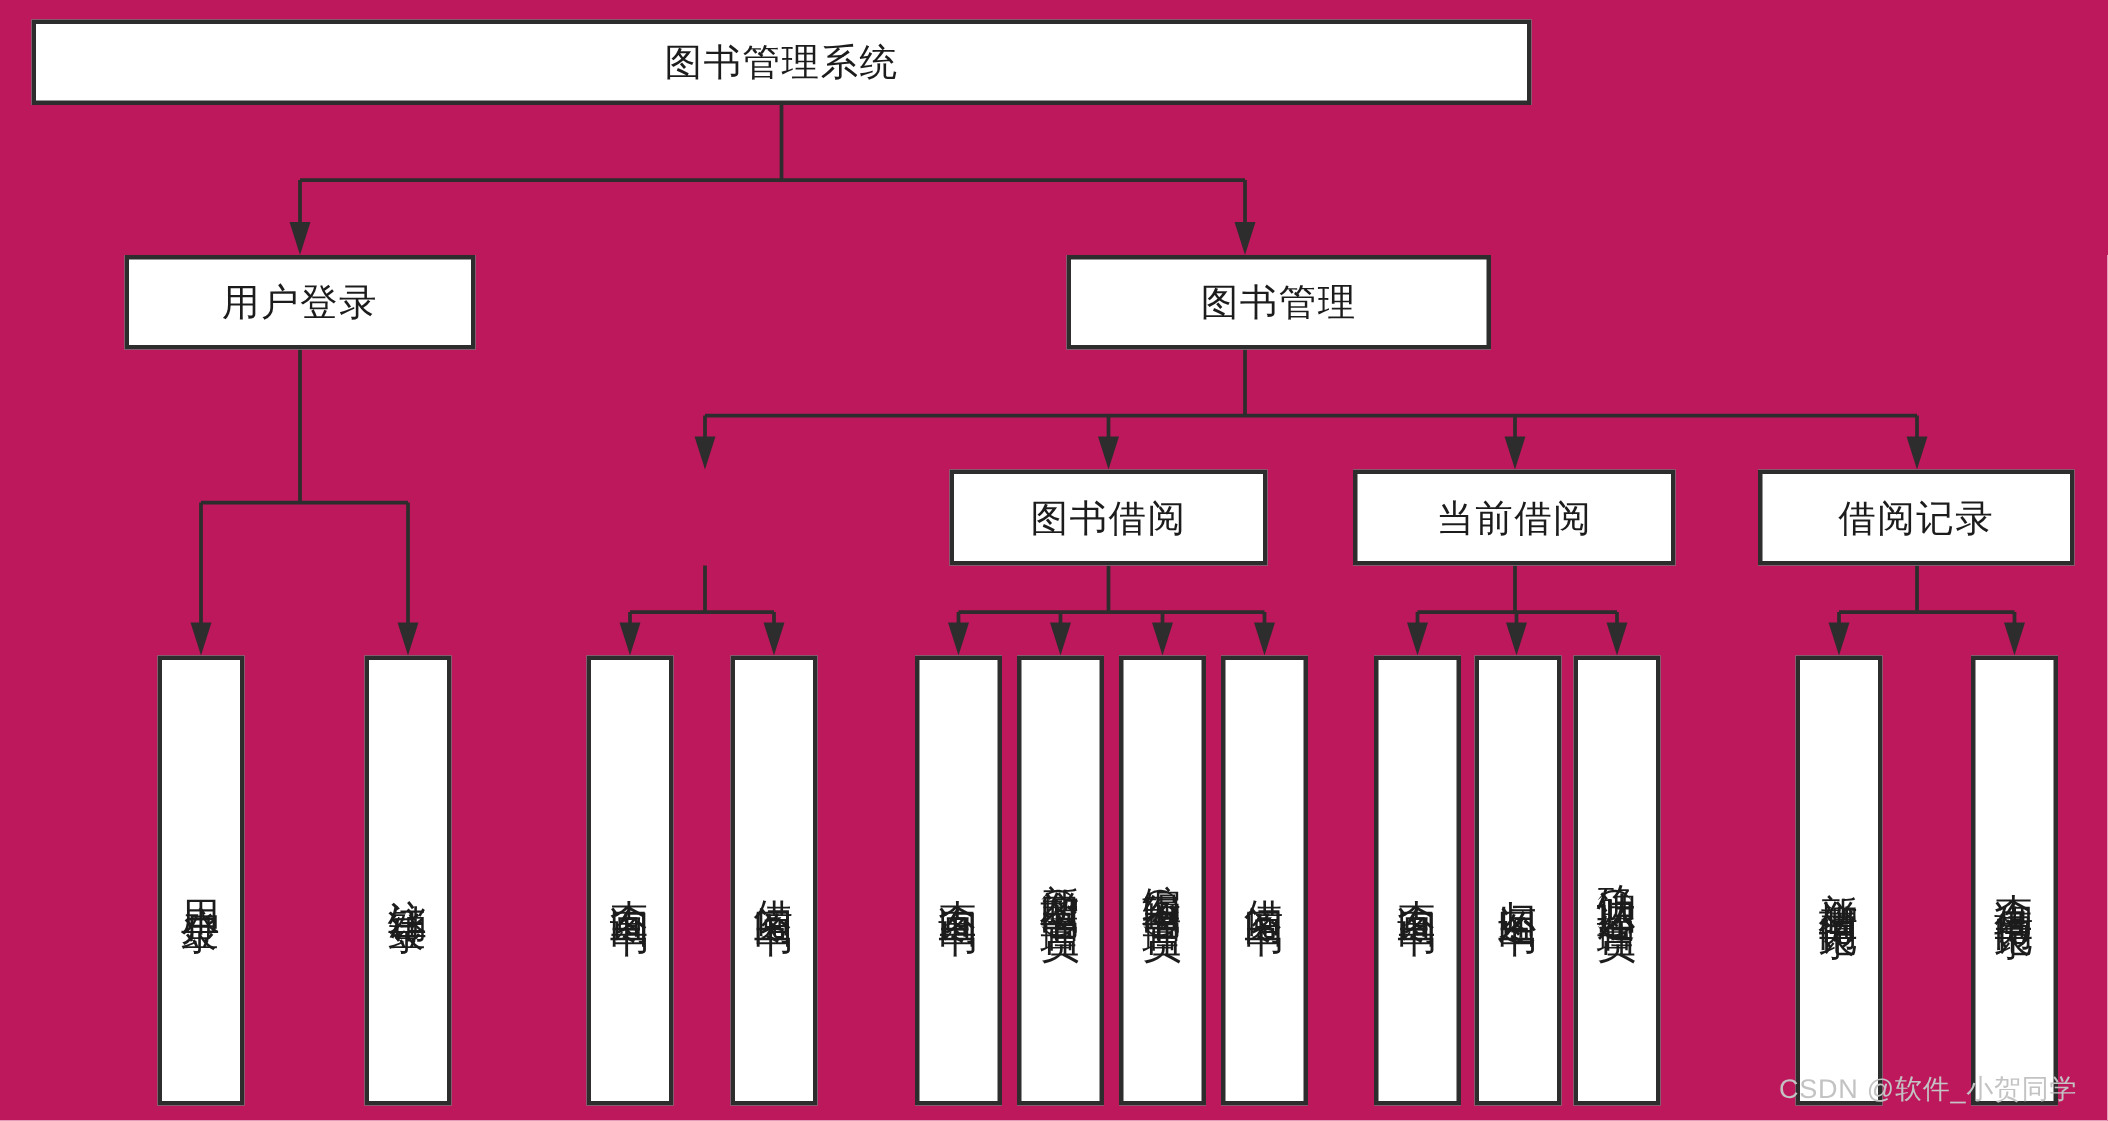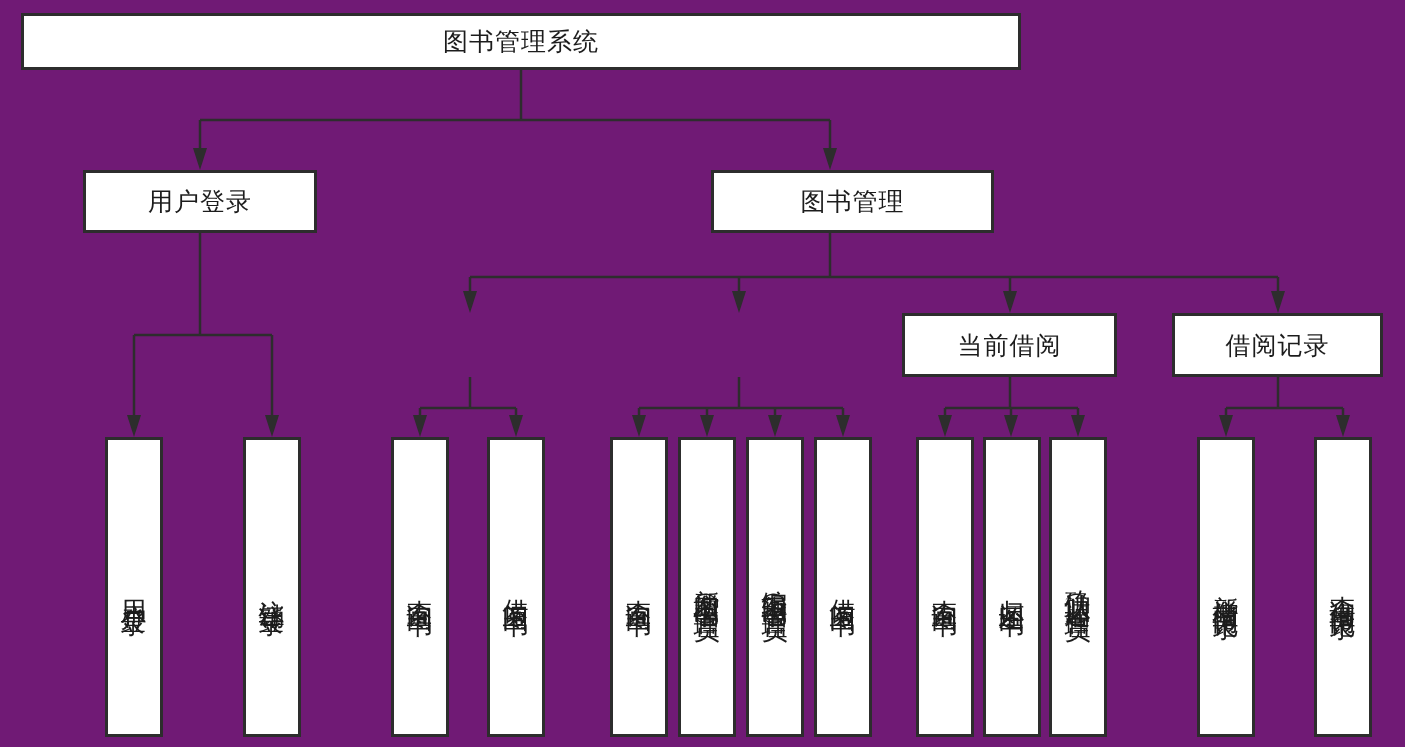--- a/index.html
+++ b/index.html
@@ -5,21 +5,21 @@
   html, body {
     margin: 0;
     padding: 0;
     background: #ffffff;
     font-family: "Liberation Sans", "DejaVu Sans", sans-serif;
   }
   .canvas {
     position: relative;
     width: 1405px;
     height: 747px;
-    background: #701a75;
+    background: #be185d;
     overflow: hidden;
   }
   svg.connectors {
     position: absolute;
     left: 0;
     top: 0;
     width: 1405px;
     height: 747px;
     pointer-events: none;
   }
@@ -126,20 +126,21 @@
       <polygon points="1071,415 1085,415 1078,437" fill="#2d2d2d"></polygon>
       <polygon points="1219,415 1233,415 1226,437" fill="#2d2d2d"></polygon>
       <polygon points="1336,415 1350,415 1343,437" fill="#2d2d2d"></polygon>
     </svg>
 
   <div class="node" style="left:21px; top:13px; width:1000px; height:57px;">图书管理系统</div>
 
   <div class="node" style="left:83px; top:170px; width:234px; height:63px;">用户登录</div>
   <div class="node" style="left:711px; top:170px; width:283px; height:63px;">图书管理</div>
 
+  <div class="node" style="left:633px; top:313px; width:212px; height:64px;">图书借阅</div>
   <div class="node" style="left:902px; top:313px; width:215px; height:64px;font-family:Liberation Mono, monospace;">当前借阅</div>
   <div class="node" style="left:1172px; top:313px; width:211px; height:64px;">借阅记录</div>
 
   <div class="leaf" style="left:105px;">
     <span class="vtext">用户登录</span>
   </div>
   <div class="leaf" style="left:243px;">
     <span class="vtext">注销登录</span>
   </div>
   <div class="leaf" style="left:391px;">
@@ -169,14 +170,15 @@
   <div class="leaf" style="left:1049px;">
     <span class="vtext">确认归还（管理员）</span>
   </div>
   <div class="leaf" style="left:1197px;">
     <span class="vtext">新增借阅记录</span>
   </div>
   <div class="leaf" style="left:1314px;">
     <span class="vtext">查询借阅记录</span>
   </div>
 
+  <div class="watermark">CSDN @软件_小贺同学</div>
 
 </div>
 
 </body></html>

